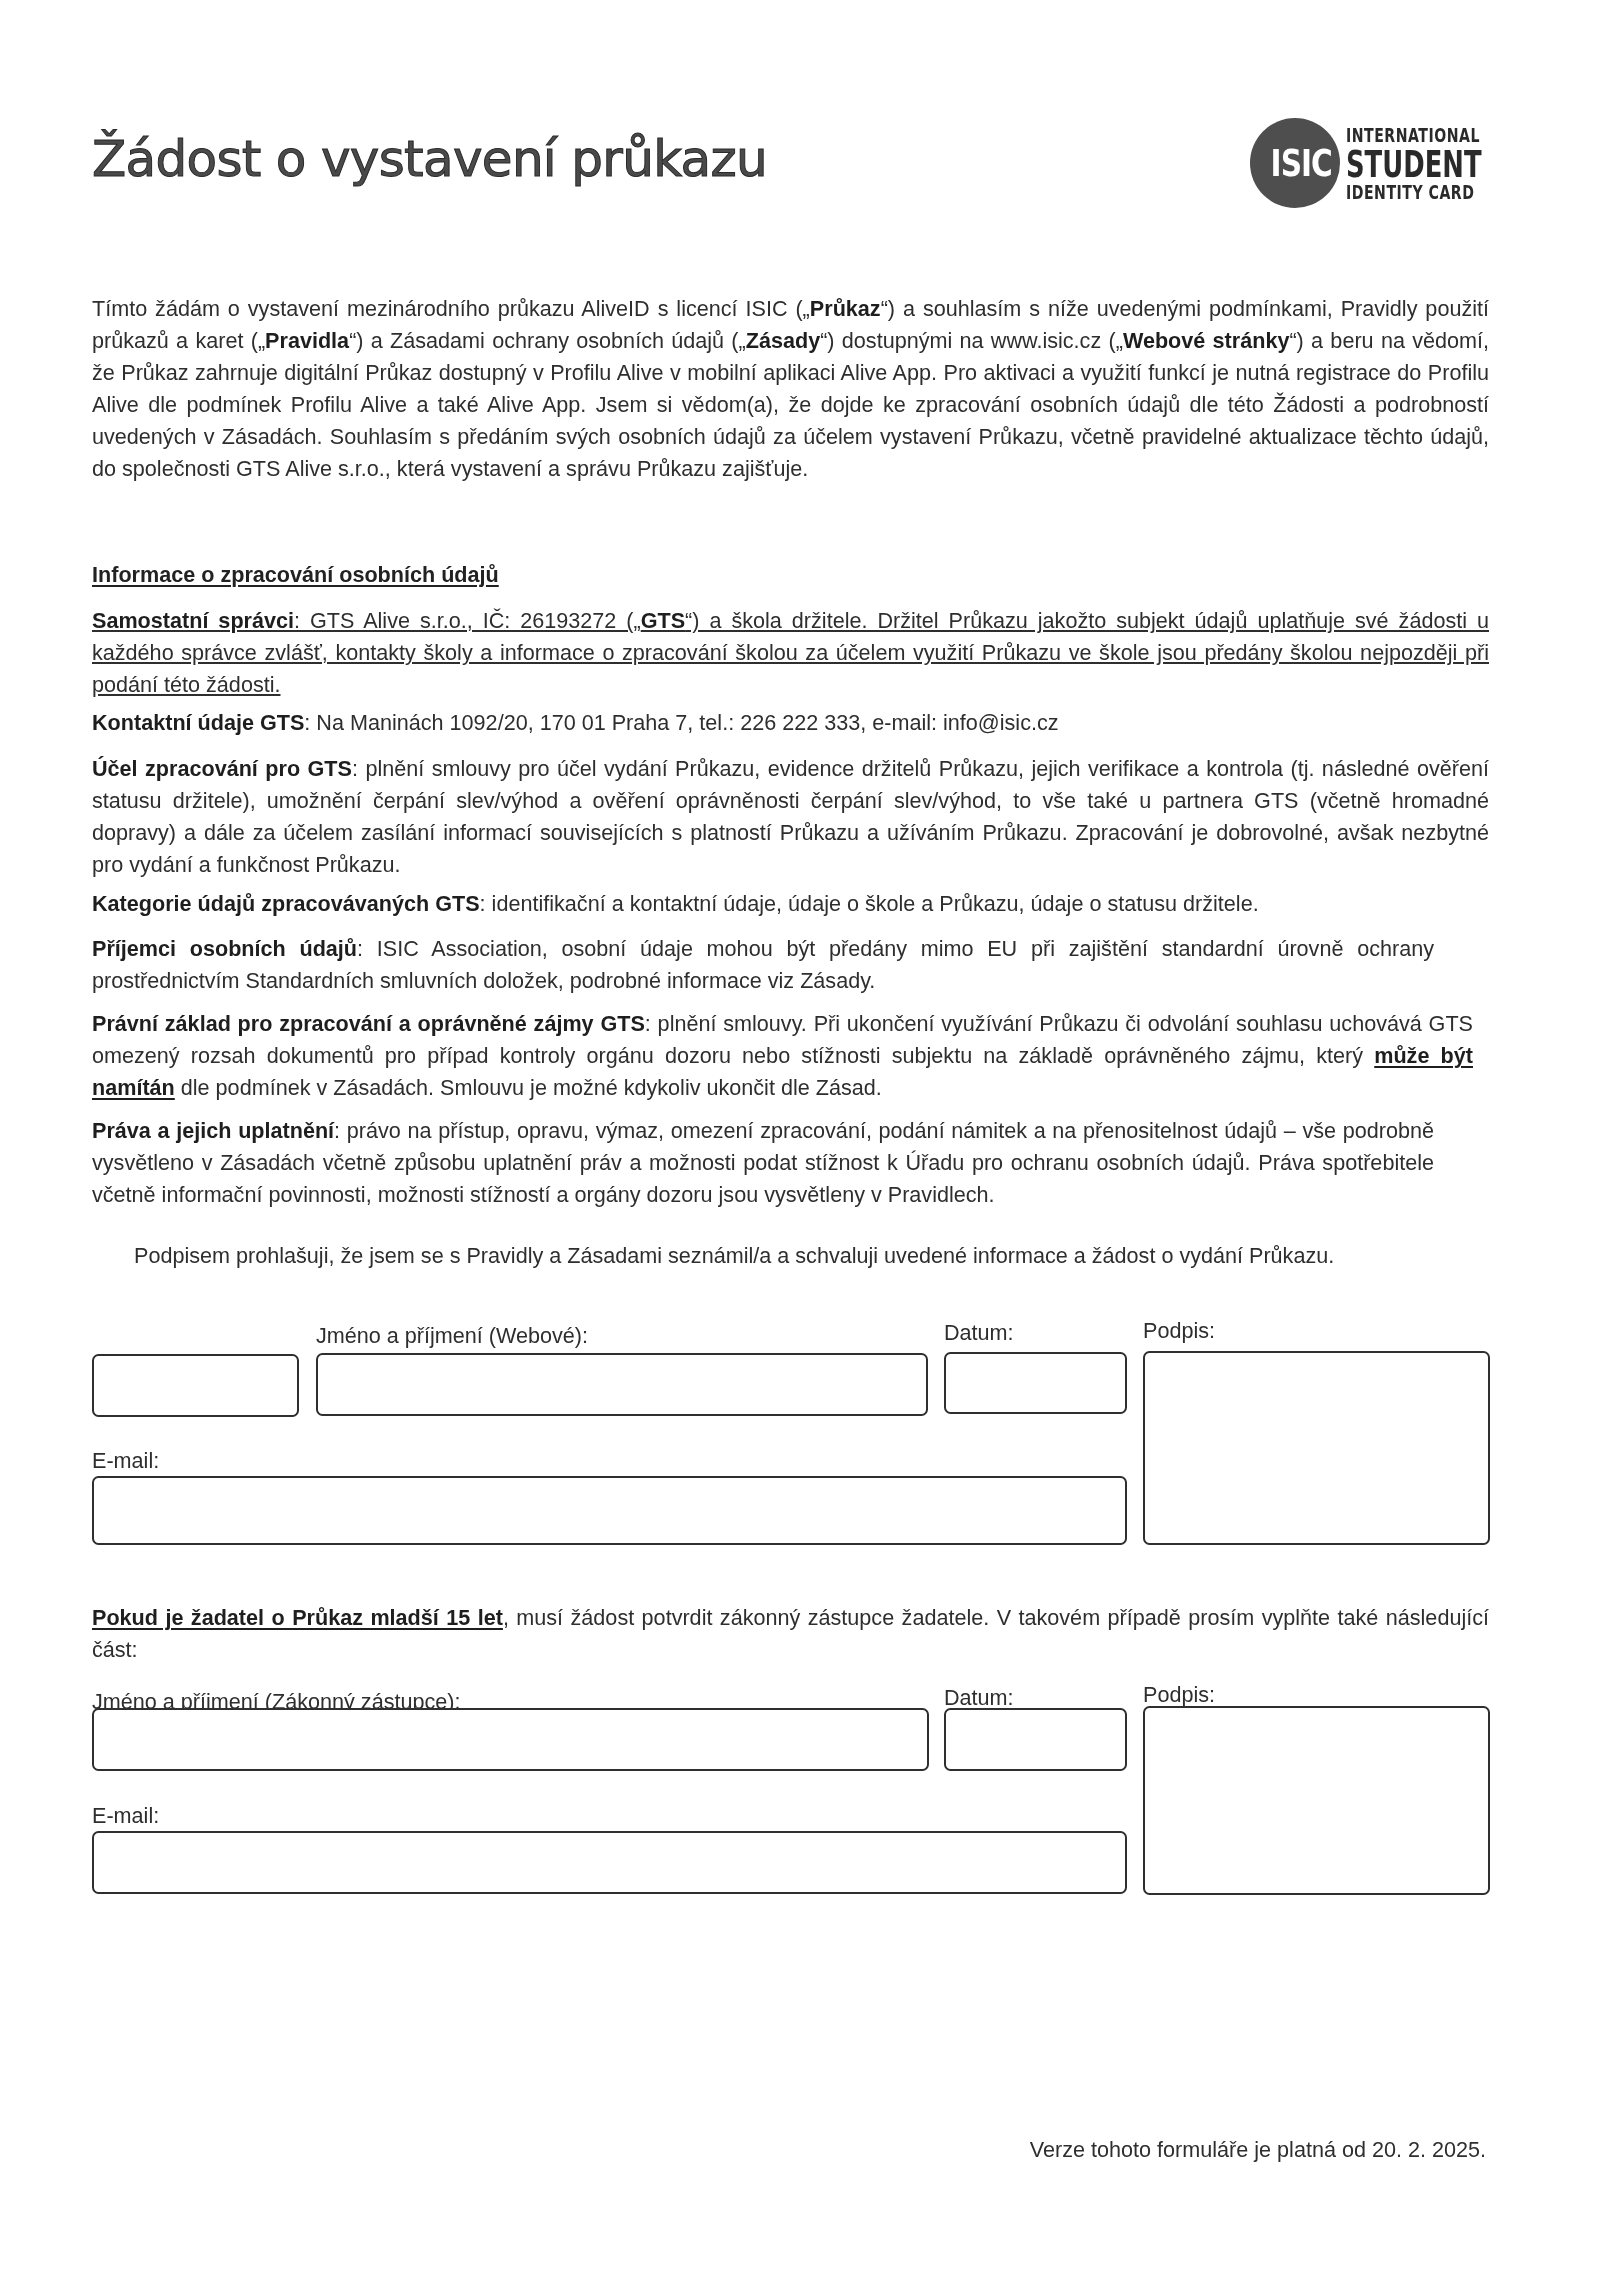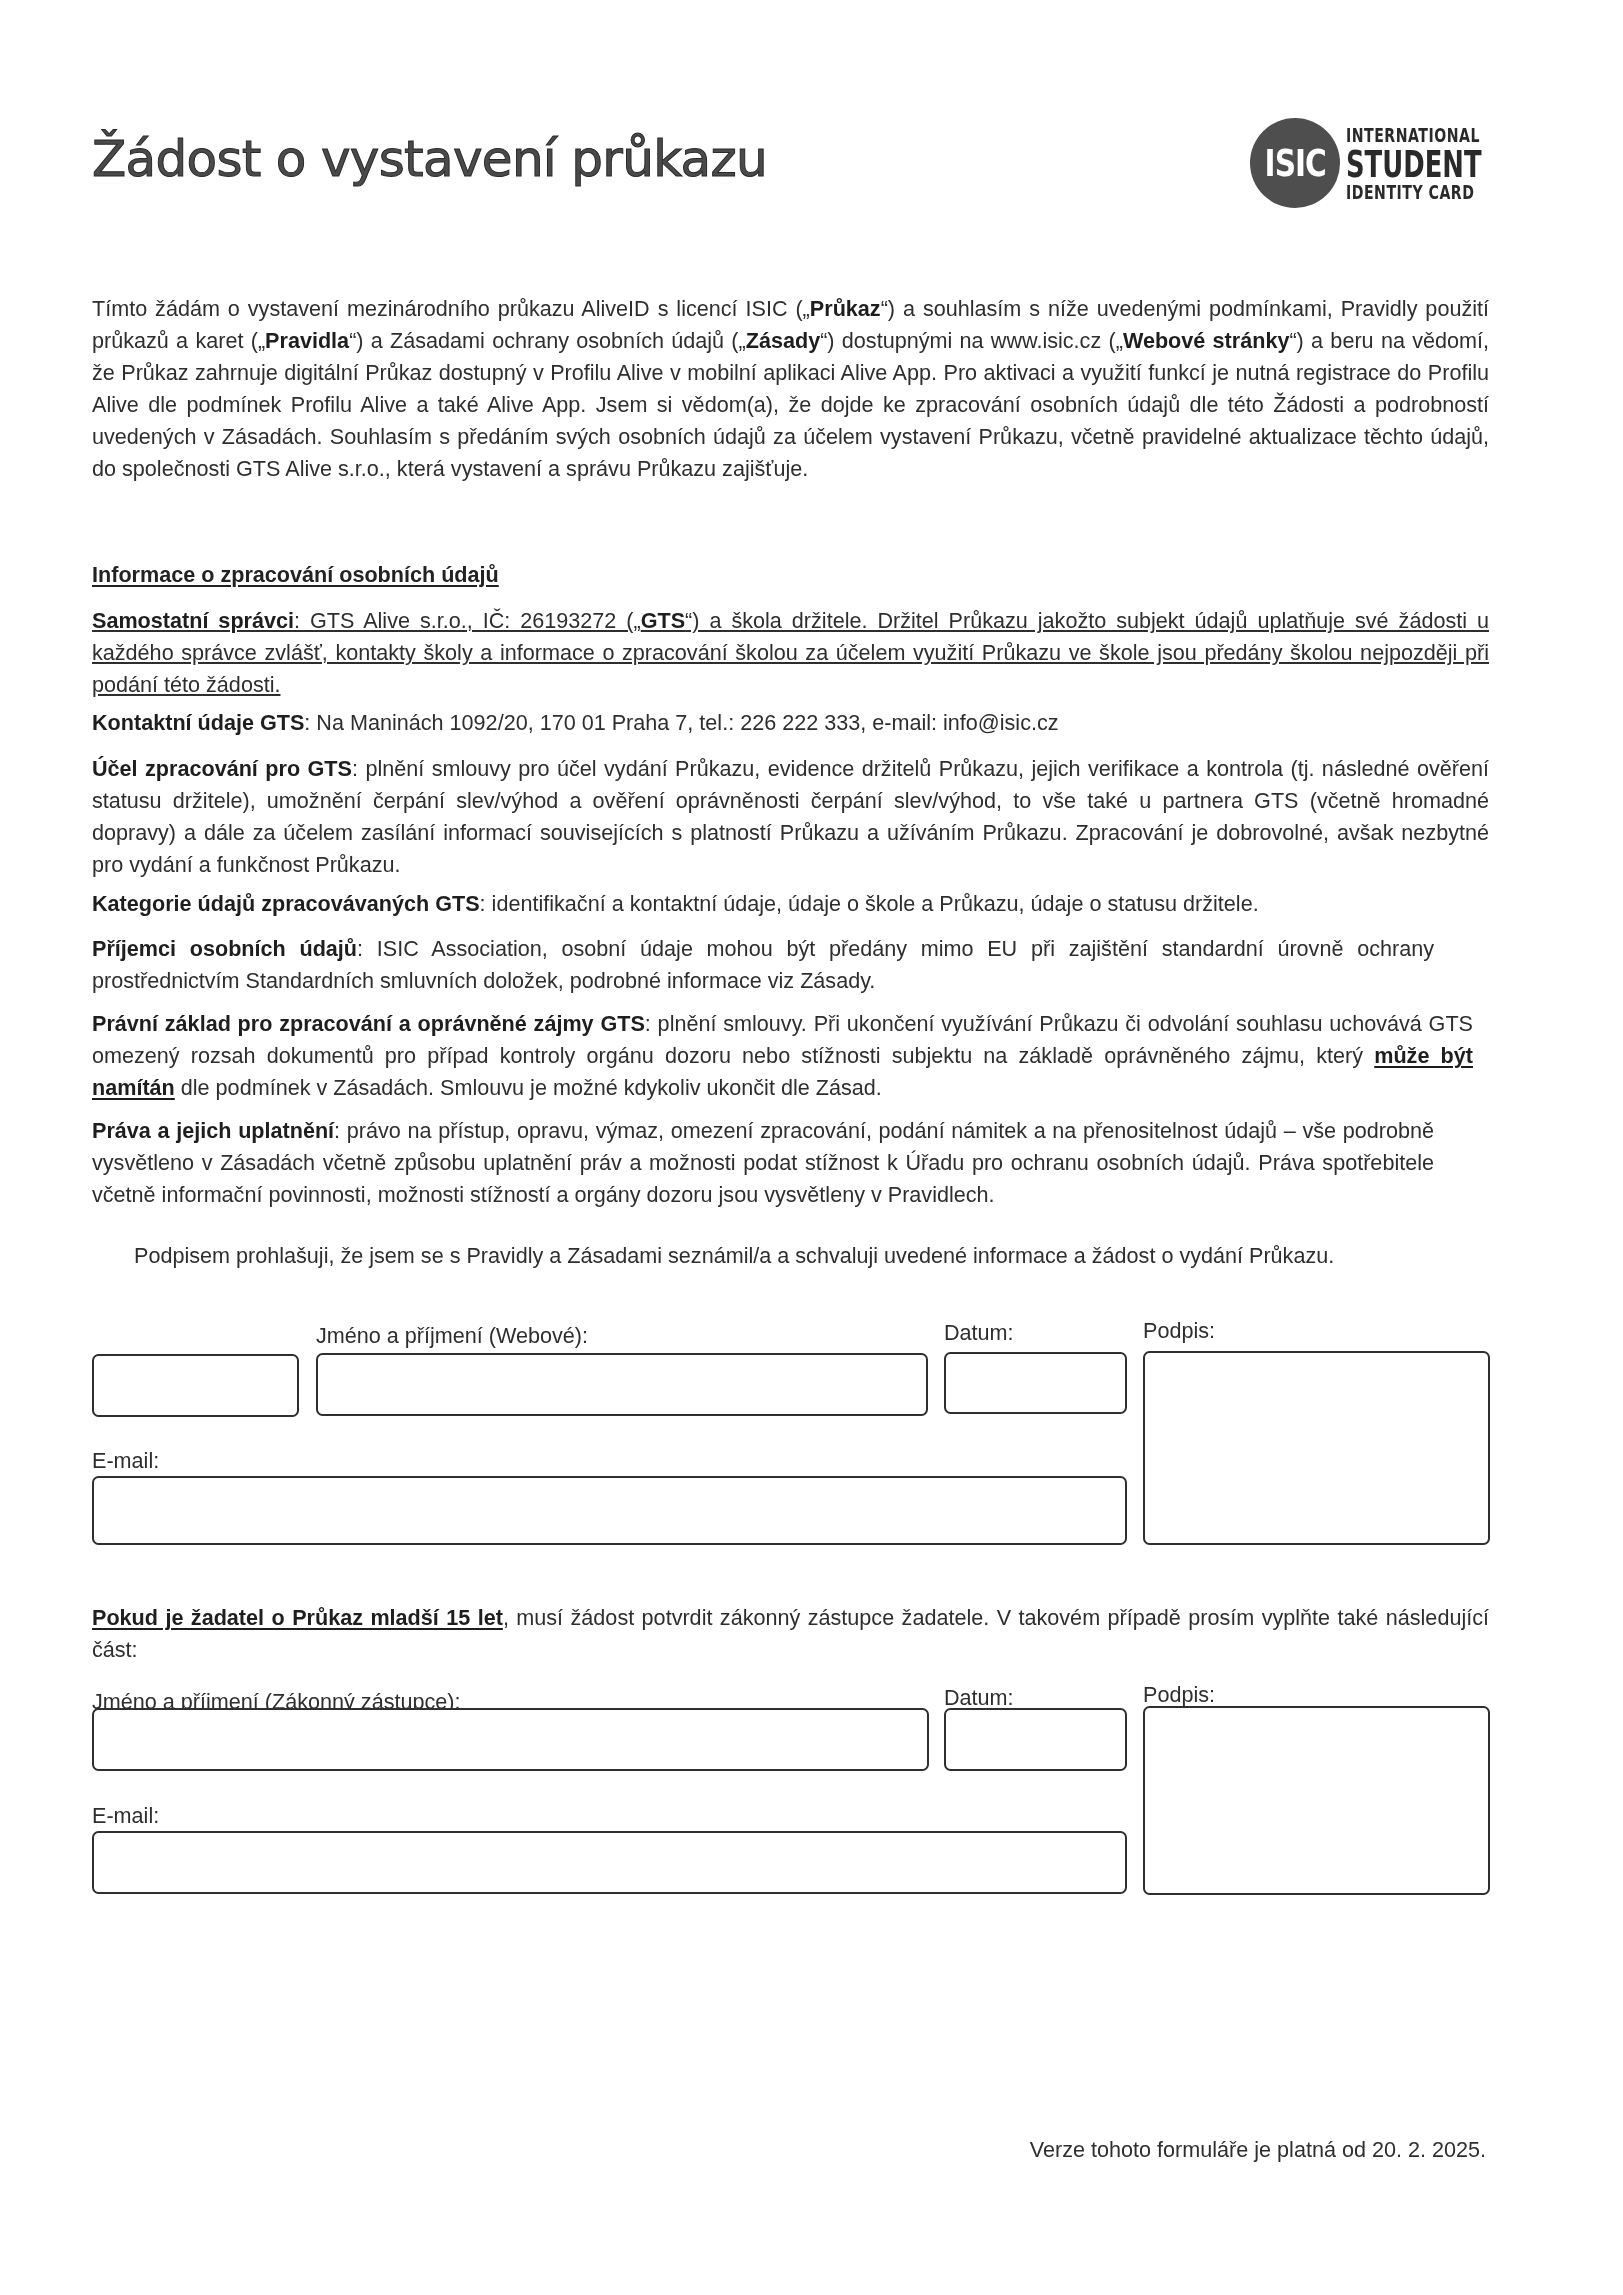--- a/index.html
+++ b/index.html
@@ -9,21 +9,21 @@
   }
   .abs { position: absolute; }
   .title {
     left: 92px; top: 134px; font-size: 50px; color: #4a4a4a;
     font-family: "DejaVu Sans", sans-serif; letter-spacing: -0.7px; line-height: 1;
     -webkit-text-stroke: 1px #2a2a2a;
   }
   .logo { left: 1250px; top: 118px; width: 249px; height: 92px; }
   .logo-circle {
     position: absolute; left: 0; top: 0; width: 90px; height: 90px; border-radius: 50%;
-    background: #4e4e4e; display: flex; align-items: center; justify-content: center;
+    background: #4e4e4e; display: flex; align-items: center; justify-content: flex-end;
   }
   .logo-circle span {
     color: #fff; font-family: "DejaVu Sans", sans-serif; font-weight: bold;
     font-size: 38px; letter-spacing: -1.3px; transform: scaleX(0.78); display: inline-block;
   }
   .logo-text { position: absolute; left: 96px; top: 6.5px; color: #2a2a2a; font-family: "DejaVu Sans", sans-serif; font-weight: bold; }
   .logo-l1, .logo-l3 { font-size: 19.6px; line-height: 22px; transform: scaleX(0.72); transform-origin: left; white-space: nowrap; letter-spacing: 0.7px; }
   .logo-l2 { font-size: 38px; line-height: 35px; transform: scaleX(0.68); transform-origin: left; white-space: nowrap; }
   .para {
     left: 92px; width: 1397px; font-size: 21.6px; line-height: 32px; color: #2e2e2e;

